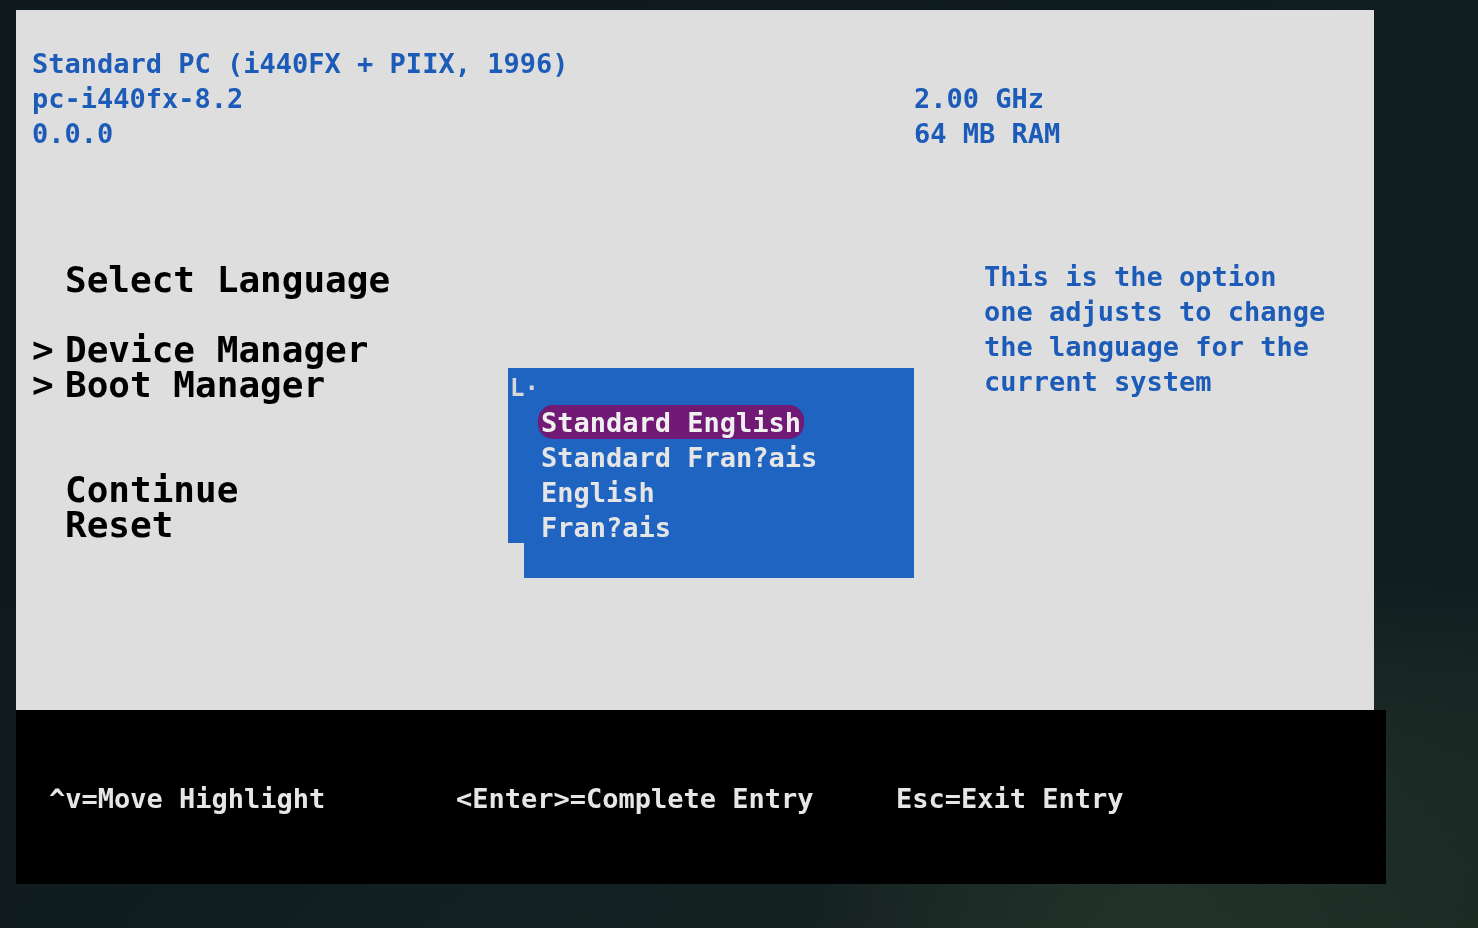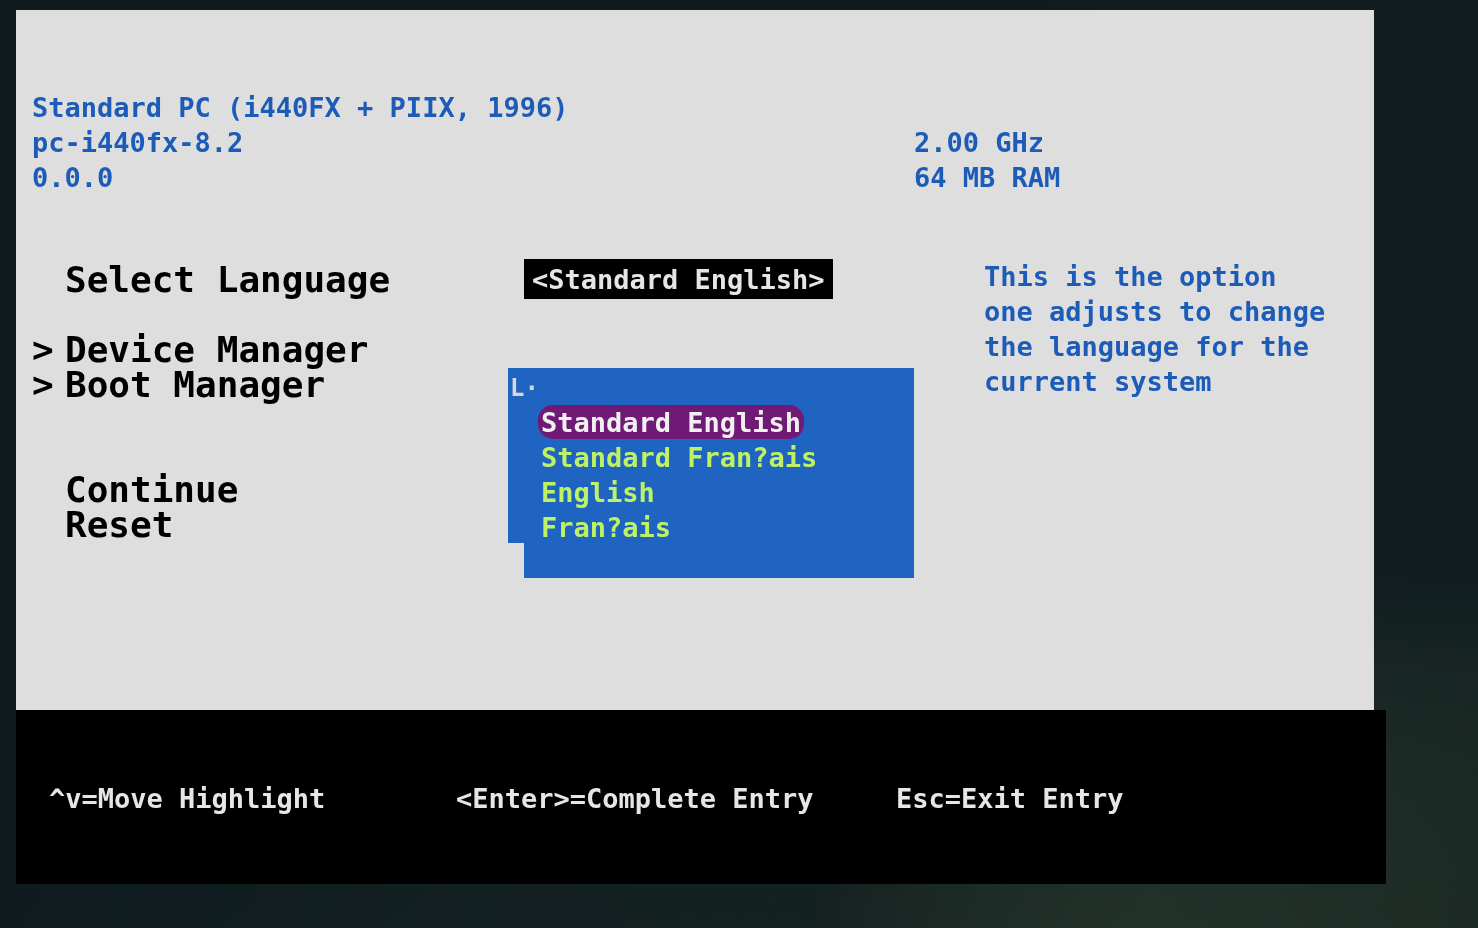--- a/index.html
+++ b/index.html
@@ -39,21 +39,20 @@
   }
 
   
   .hdr {
     position: absolute;
     color: #1c5cb8;
     font-weight: bold;
     font-size: 27px;
     letter-spacing: 0px;
     white-space: pre;
-    margin-top: 44px;
   }
   #hdr-model   { left: 16px;  top: 38px; }
   #hdr-board   { left: 16px;  top: 73px; }
   #hdr-version { left: 16px;  top: 108px; }
   #hdr-cpu     { left: 898px; top: 73px; }
   #hdr-ram     { left: 898px; top: 108px; }
 
   
   .row-label {
     position: absolute;
@@ -119,21 +118,21 @@
     font-size: 24px;
     font-weight: bold;
     line-height: 1;
     white-space: pre;
   }
   .dd-item {
     position: absolute;
     left: 30px;
     font-size: 27px;
     font-weight: bold;
-    color: #bef264;
+    color: #e5e5e5;
     white-space: pre;
     padding: 4px 3px 3px 3px;
     line-height: 1;
   }
   .dd-item.sel {
     background: #701a75;
     color: #f0f0f0;
     border-radius: 15px;
   }
   #dd-0 { top: 37px; }
@@ -171,21 +170,20 @@
 
   <div id="console">
 
     <div class="hdr" id="hdr-model">Standard PC (i440FX + PIIX, 1996)</div>
     <div class="hdr" id="hdr-board">pc-i440fx-8.2</div>
     <div class="hdr" id="hdr-version">0.0.0</div>
     <div class="hdr" id="hdr-cpu">2.00 GHz</div>
     <div class="hdr" id="hdr-ram">64 MB RAM</div>
 
     <div class="row-label" id="lang-label">Select Language</div>
-    <div id="lang-value">&lt;Standard English&gt;</div>
 
     <div class="row-label" id="item-device"><span class="arrow">&gt;</span><span>Device Manager</span></div>
 
     <div class="row-label" id="item-boot"><span class="arrow">&gt;</span><span>Boot Manager</span></div>
 
 
     <div class="row-label" id="item-continue">Continue</div>
     <div class="row-label" id="item-reset">Reset</div>
 
     <div id="help">This is the option

